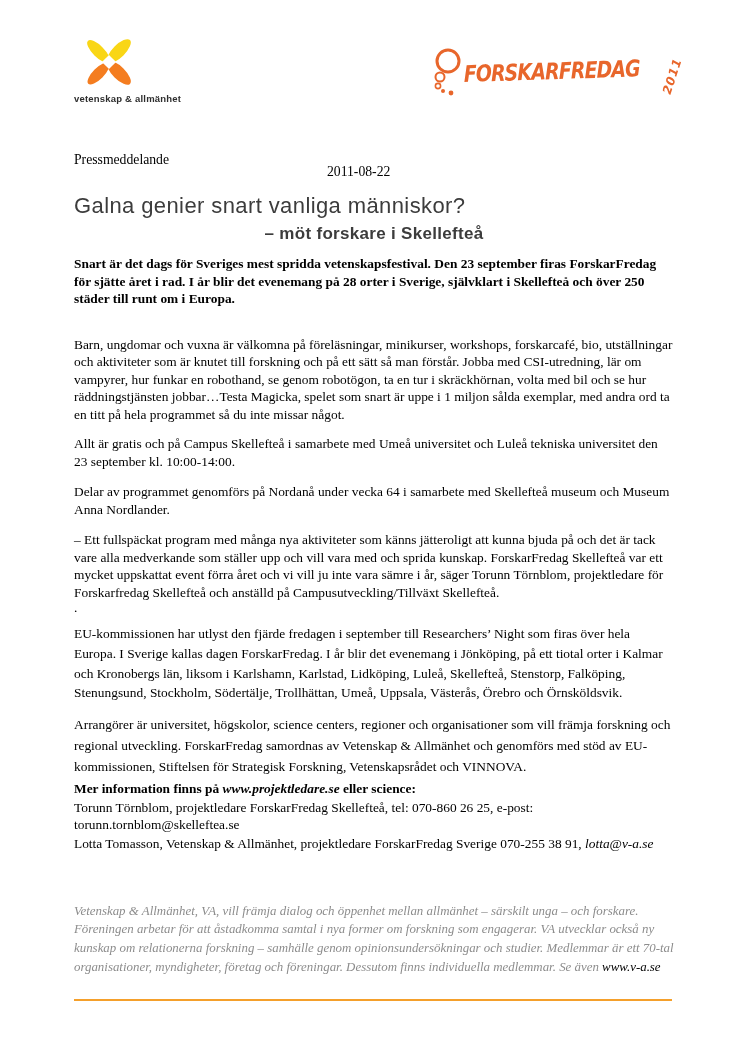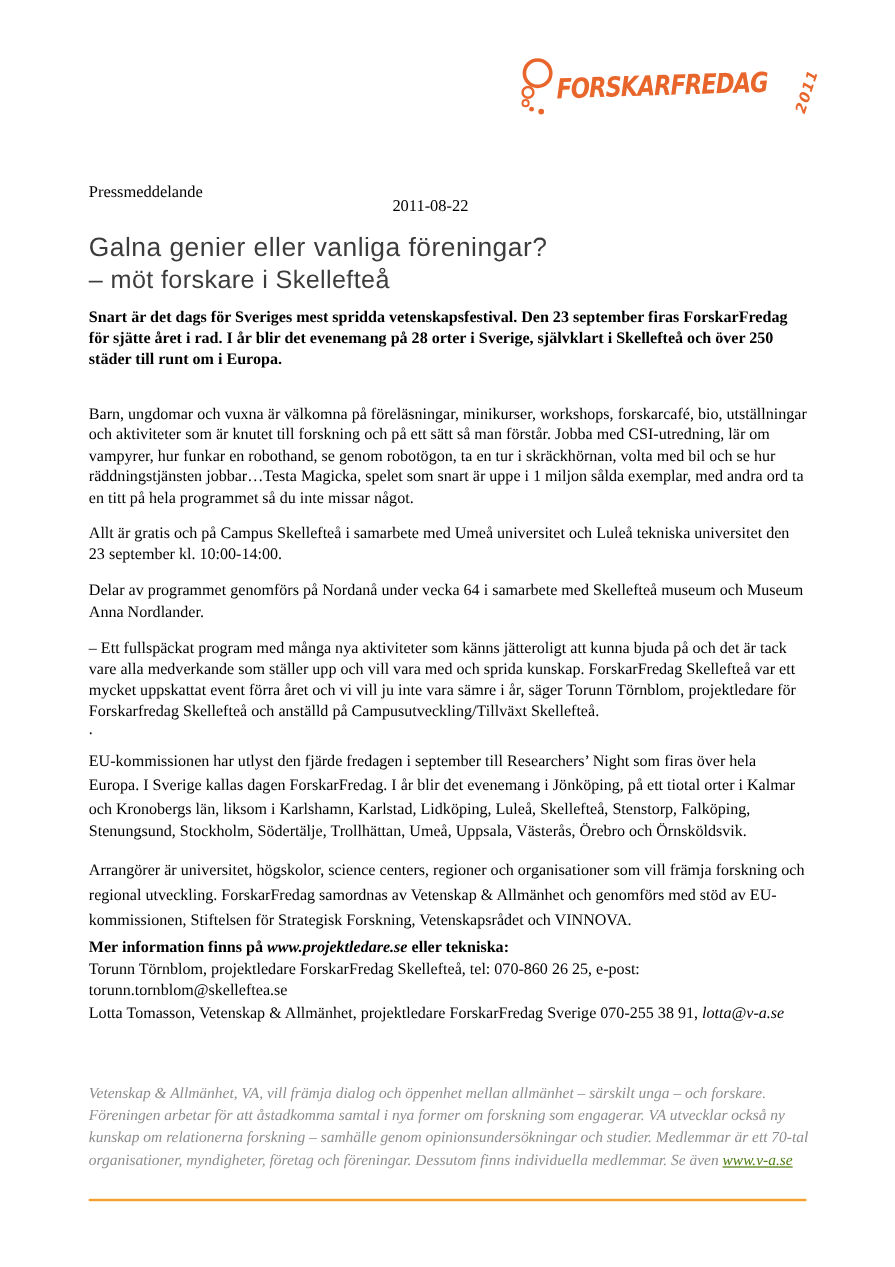--- a/index.html
+++ b/index.html
@@ -37,22 +37,23 @@
   .meta .date { position:absolute; left:253px; top:12px; }
 
   
   h1.headline {
     margin:24px 0 0 0; font-family:"Liberation Sans", sans-serif;
     font-weight:400; font-size:22px; letter-spacing:.4px; color:#3c3c3c;
     line-height:26px;
   }
   h2.subheadline {
     margin:4px 0 0 0; font-family:"Liberation Sans", sans-serif;
-    font-weight:400; font-size:21px; letter-spacing:.3px; color:#3c3c3c;
+    font-weight:700; font-size:17px; letter-spacing:.3px; color:#3c3c3c;
     line-height:21px;
+    text-align:center;
   }
 
   
   p { margin:0; font-size:13.4px; line-height:17.5px; }
   .lead { margin-top:11px; font-weight:bold; }
   .p0 { margin-top:28px; }
   .p1 { margin-top:12px; }
   .p2 { margin-top:13px; }
   .p3 { margin-top:13px; }
   .dot-line { font-size:13.4px; line-height:13px; }
@@ -61,67 +62,79 @@
   .p7 { margin-top:11px; line-height:21px; }
   .more-info { margin-top:3px; font-weight:bold; line-height:18px; }
   .more-info i { font-weight:bold; }
   .contact { margin-top:1px; line-height:17.2px; }
 
   
   .about {
     margin-top:50px; font-style:italic; color:#8c8c8c;
     font-size:12.9px; line-height:18.6px;
   }
-  .about a.va-link { color:#4d7c0f; text-decoration:underline; cursor:pointer; }
+  .about a.va-link { color:#000000; cursor:pointer; }
 
   
   .divider { margin-top:23px; width:598px; border-top:2px solid #f5a02b; }
   .footer {
     margin-top:8px; font-size:9.3px; line-height:15px; color:#1a1a1a;
     white-space:pre-wrap;
   }
 </style>
 </head>
 <body>
 
 <div class="page">
   <div class="content">
 
     <div class="header">
+      <div class="va-logo">
+        <svg width="50" height="54" viewBox="0 0 100 108">
+          <g>
+            <ellipse cx="0" cy="0" rx="30" ry="11.5" fill="#f9d616" transform="translate(29,31) rotate(45)"></ellipse>
+            <ellipse cx="0" cy="0" rx="31" ry="12.5" fill="#f9d616" transform="translate(70,30) rotate(-45)"></ellipse>
+            <ellipse cx="0" cy="0" rx="29" ry="11" fill="#f47d20" transform="translate(29,75) rotate(-45)"></ellipse>
+            <ellipse cx="0" cy="0" rx="31" ry="12.5" fill="#f47d20" transform="translate(70,74) rotate(45)"></ellipse>
+            <rect x="-10" y="-10" width="20" height="20" fill="#ffffff" transform="translate(50,52) rotate(45)"></rect>
+          </g>
+        </svg>
+        <div class="va-logo-text">vetenskap &amp; allmänhet</div>
+      </div>
 
       <div class="ff-logo">
         <svg class="ff-bubble" width="34" height="48" viewBox="0 0 34 48">
           <circle cx="18" cy="13" r="11" fill="#ffffff" stroke="#e8662b" stroke-width="3"></circle>
           <circle cx="10" cy="29" r="4.5" fill="#ffffff" stroke="#e8662b" stroke-width="2"></circle>
           <circle cx="8" cy="38" r="2.6" fill="#ffffff" stroke="#e8662b" stroke-width="1.6"></circle>
           <circle cx="13" cy="43" r="2" fill="#e8662b"></circle>
           <circle cx="21" cy="45" r="2.4" fill="#e8662b"></circle>
         </svg><span class="ff-text">FORSKARFREDAG</span><span class="ff-year">2011</span>
       </div>
     </div>
 
     <div class="meta">
       <span>Pressmeddelande</span>
       <span class="date">2011-08-22</span>
     </div>
 
-    <h1 class="headline">Galna genier eller vanliga föreningar?</h1>
+    <h1 class="headline">Galna genier snart vanliga människor?</h1>
     <h2 class="subheadline">– möt forskare i Skellefteå</h2>
 
     <p class="lead">Snart är det dags för Sveriges mest spridda vetenskapsfestival. Den 23 september firas ForskarFredag för sjätte året i rad. I år blir det evenemang på 28 orter i Sverige, självklart i Skellefteå och över 250 städer till runt om i Europa.</p>
 
     <p class="p0">Barn, ungdomar och vuxna är välkomna på föreläsningar, minikurser, workshops, forskarcafé, bio, utställningar och aktiviteter som är knutet till forskning och på ett sätt så man förstår. Jobba med CSI-utredning, lär om vampyrer, hur funkar en robothand, se genom robotögon, ta en tur i skräckhörnan, volta med bil och se hur räddningstjänsten jobbar…Testa Magicka, spelet som snart är uppe i 1 miljon sålda exemplar, med andra ord ta en titt på hela programmet så du inte missar något.</p>
     <p class="p1">Allt är gratis och på Campus Skellefteå i samarbete med Umeå universitet och Luleå tekniska universitet den 23 september kl. 10:00-14:00.</p>
     <p class="p2">Delar av programmet genomförs på Nordanå under vecka 64 i samarbete med Skellefteå museum och Museum Anna Nordlander.</p>
     <p class="p3">– Ett fullspäckat program med många nya aktiviteter som känns jätteroligt att kunna bjuda på och det är tack vare alla medverkande som ställer upp och vill vara med och sprida kunskap. ForskarFredag Skellefteå var ett mycket uppskattat event förra året och vi vill ju inte vara sämre i år, säger Torunn Törnblom, projektledare för Forskarfredag Skellefteå och anställd på Campusutveckling/Tillväxt Skellefteå.</p>
     <div class="dot-line">.</div>
     <p class="p6">EU-kommissionen har utlyst den fjärde fredagen i september till Researchers’ Night som firas över hela Europa. I Sverige kallas dagen ForskarFredag. I år blir det evenemang i Jönköping, på ett tiotal orter i Kalmar och Kronobergs län, liksom i Karlshamn, Karlstad, Lidköping, Luleå, Skellefteå, Stenstorp, Falköping, Stenungsund, Stockholm, Södertälje, Trollhättan, Umeå, Uppsala, Västerås, Örebro och Örnsköldsvik.</p>
     <p class="p7">Arrangörer är universitet, högskolor, science centers, regioner och organisationer som vill främja forskning och regional utveckling. ForskarFredag samordnas av Vetenskap &amp; Allmänhet och genomförs med stöd av EU-kommissionen, Stiftelsen för Strategisk Forskning, Vetenskapsrådet och VINNOVA.</p>
 
-    <p class="more-info"><span>Mer information finns på </span><i>www.projektledare.se</i><span> eller tekniska:</span></p>
+    <p class="more-info"><span>Mer information finns på </span><i>www.projektledare.se</i><span> eller science:</span></p>
 
     <p class="contact">Torunn Törnblom, projektledare ForskarFredag Skellefteå, tel: 070-860 26 25, e-post: torunn.tornblom@skelleftea.se</p>
     <p class="contact"><span>Lotta Tomasson, Vetenskap &amp; Allmänhet, projektledare ForskarFredag Sverige 070-255 38 91, </span><i>lotta@v-a.se</i></p>
 
     <div class="about"><span>Vetenskap &amp; Allmänhet, VA, vill främja dialog och öppenhet mellan allmänhet – särskilt unga – och forskare. Föreningen arbetar för att åstadkomma samtal i nya former om forskning som engagerar. VA utvecklar också ny kunskap om relationerna forskning – samhälle genom opinionsundersökningar och studier. Medlemmar är ett 70-tal organisationer, myndigheter, företag och föreningar. Dessutom finns individuella medlemmar. Se även </span><a class="va-link">www.v-a.se</a></div>
 
     <div class="divider"></div>
 
     <div class="footer">
       

